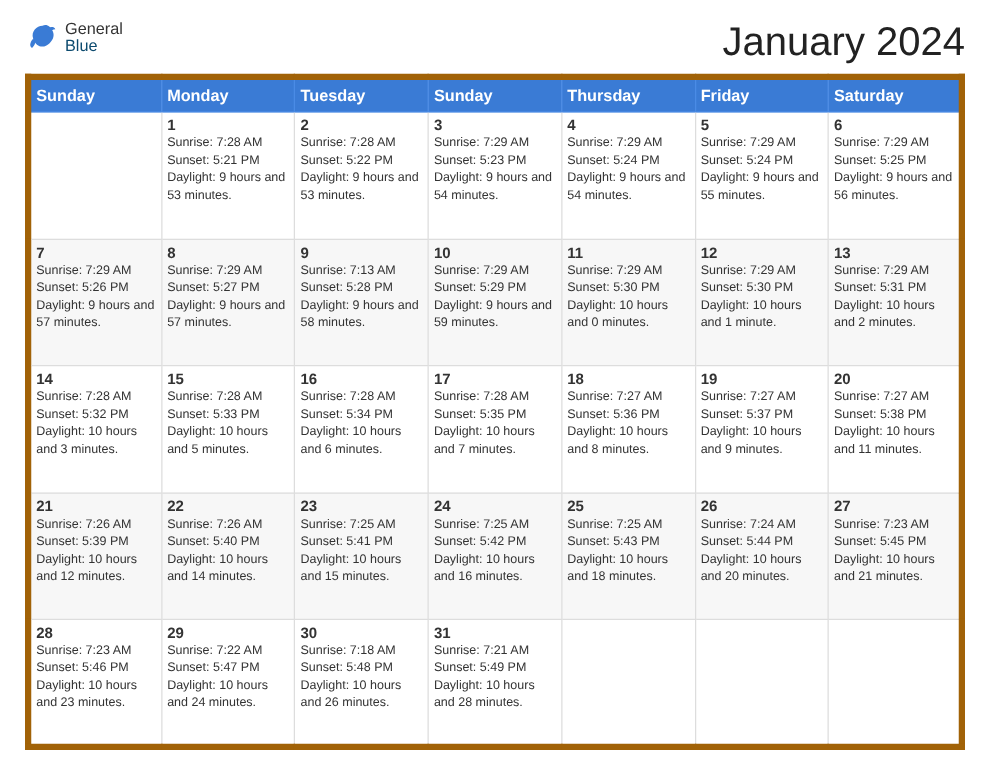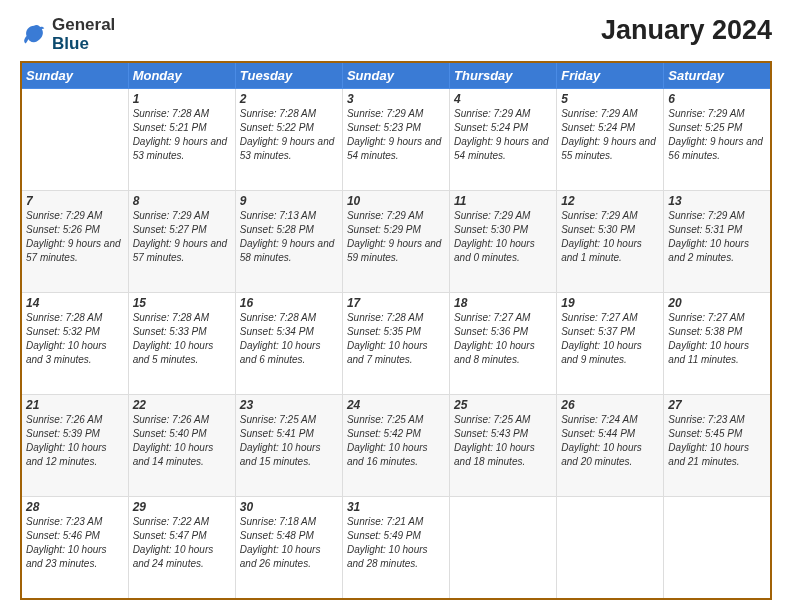--- a/index.html
+++ b/index.html
@@ -24,51 +24,50 @@
       margin-bottom: 8px;
     }
     .logo {
       display: flex;
       align-items: center;
       gap: 4px;
     }
     .logo-text {
       display: flex;
       flex-direction: column;
-      font-size: 17px;
-      font-weight: bold;
+      font-size: 13px;
+      font-weight: normal;
       line-height: 1.1;
     }
     .logo-general { color: #333; }
     .logo-blue { color: #0c4a6e; }
     .logo-bird {
       width: 28px;
       height: 28px;
     }
     .title-block {
       text-align: right;
     }
     .month-year {
-      font-size: 27px;
-      font-weight: bold;
+      font-size: 32px;
+      font-weight: normal;
       color: #222;
       line-height: 1.1;
     }
     .location {
       font-size: 14px;
       color: #444;
       margin-top: 2px;
     }
     .calendar {
       flex: 1;
-      border: 2px solid #a16207;
+      border: 5px solid #a16207;
       border-collapse: collapse;
       width: 100%;
       table-layout: fixed;
-      font-style: italic;
     }
     .calendar th {
       background: #3a7bd5;
       color: #fff;
       font-size: 13px;
       font-weight: bold;
       padding: 5px 4px;
       text-align: left;
       border: 1px solid #4a8be5;
     }

